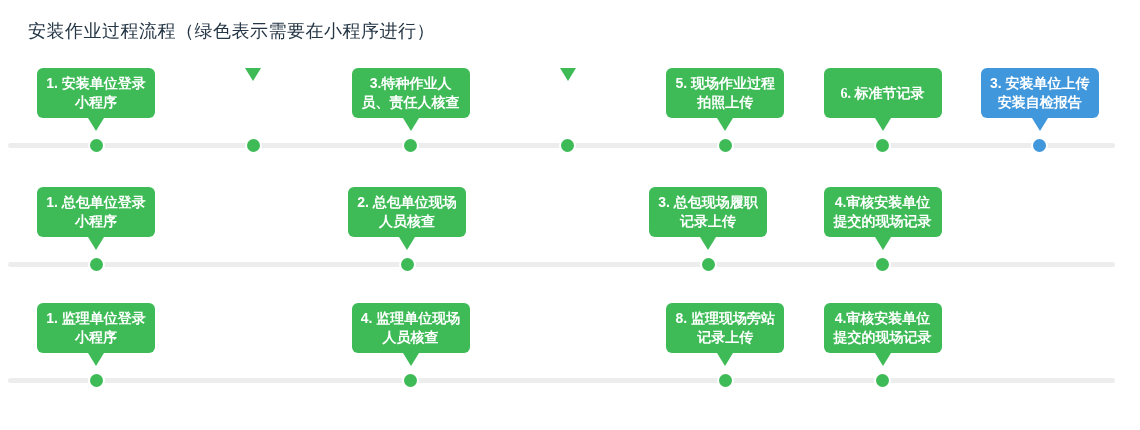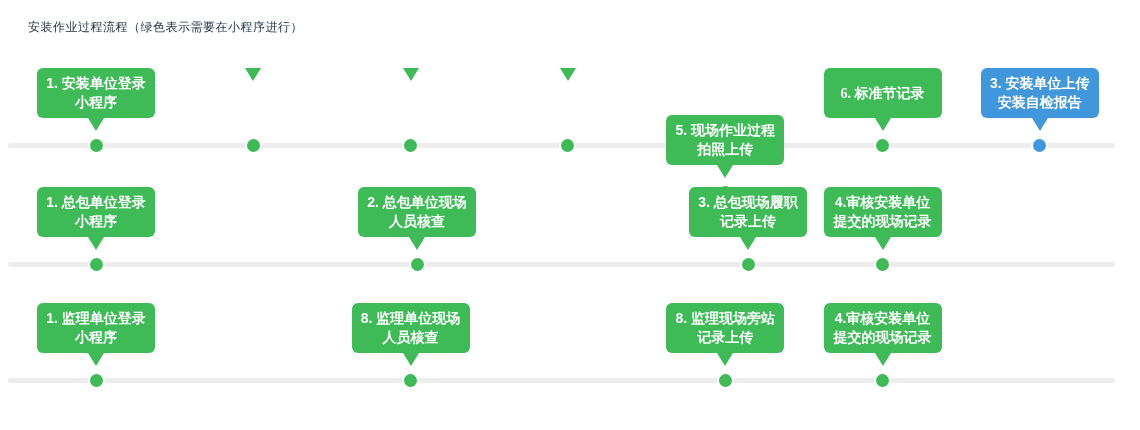--- a/index.html
+++ b/index.html
@@ -2,21 +2,21 @@
 <html style="--green: #3EBB57; --blue: #4197DC; --line: #EDEDED; --title: #243645;"><head>
 <meta charset="utf-8">
 <style>
   html,body{margin:0;padding:0;background:#fff;}
   .canvas{
     position:relative;width:1140px;height:430px;background:#ffffff;
     overflow:hidden;font-family:"Liberation Sans",sans-serif;
   }
   .title{
     position:absolute;left:28px;top:19px;
-    font-size:12px;font-weight:500;letter-spacing:.5px;
+    font-size:18px;font-weight:500;letter-spacing:.5px;
     color:var(--title,#243645);
   }
   .lane{position:absolute;left:0;width:1140px;height:100px;}
   .lane-line{
     position:absolute;left:8px;width:1107px;top:75px;height:5px;
     border-radius:3px;background:var(--line,#EDEDED);
   }
   .step{position:absolute;top:0;width:118px;}
   .bubble{
     height:50px;border-radius:6px;
@@ -55,28 +55,30 @@
           <div class="bubble">1. 安装单位登录
 小程序</div>
           <div class="tail"></div>
           <div class="dot"></div>
         </div>
         <div class="step c-green" style="left: 194.3px;">
           <div class="tail"></div>
           <div class="dot"></div>
         </div>
         <div class="step c-green" style="left: 351.6px;">
+          <div class="bubble">3.特种作业人
+员、责任人核查</div>
           <div class="tail"></div>
           <div class="dot"></div>
         </div>
         <div class="step c-green" style="left: 508.9px;">
           <div class="tail"></div>
           <div class="dot"></div>
         </div>
-        <div class="step c-green" style="left: 666.2px; margin-top: 47px;">
+        <div class="step c-green" style="left: 666.2px;">
           <div class="bubble">5. 现场作业过程
 拍照上传</div>
           <div class="tail"></div>
           <div class="dot"></div>
         </div>
         <div class="step c-green" style="left: 823.5px; font-family: Liberation Serif, serif;">
           <div class="bubble">6. 标准节记录</div>
           <div class="tail"></div>
           <div class="dot"></div>
         </div>
@@ -88,27 +90,27 @@
         </div>
       </div>
       <div class="lane" style="top: 187px;">
         <div class="lane-line"></div>
         <div class="step c-green" style="left: 37px;">
           <div class="bubble">1. 总包单位登录
 小程序</div>
           <div class="tail"></div>
           <div class="dot"></div>
         </div>
-        <div class="step c-green" style="left: 358px;">
+        <div class="step c-green" style="left: 348px;">
           <div class="bubble">2. 总包单位现场
 人员核查</div>
           <div class="tail"></div>
           <div class="dot"></div>
         </div>
-        <div class="step c-green" style="left: 649px; margin-left: 40px;">
+        <div class="step c-green" style="left: 649px;">
           <div class="bubble">3. 总包现场履职
 记录上传</div>
           <div class="tail"></div>
           <div class="dot"></div>
         </div>
         <div class="step c-green" style="left: 823.5px;">
           <div class="bubble">4.审核安装单位
 提交的现场记录</div>
           <div class="tail"></div>
           <div class="dot"></div>
@@ -116,21 +118,21 @@
       </div>
       <div class="lane" style="top: 303px; padding-left: 32px;">
         <div class="lane-line"></div>
         <div class="step c-green" style="left: 37px;">
           <div class="bubble">1. 监理单位登录
 小程序</div>
           <div class="tail"></div>
           <div class="dot"></div>
         </div>
         <div class="step c-green" style="left: 351.6px;">
-          <div class="bubble">8. 监理单位现场
+          <div class="bubble">4. 监理单位现场
 人员核查</div>
           <div class="tail"></div>
           <div class="dot"></div>
         </div>
         <div class="step c-green" style="left: 666.2px;">
           <div class="bubble">8. 监理现场旁站
 记录上传</div>
           <div class="tail"></div>
           <div class="dot"></div>
         </div>

